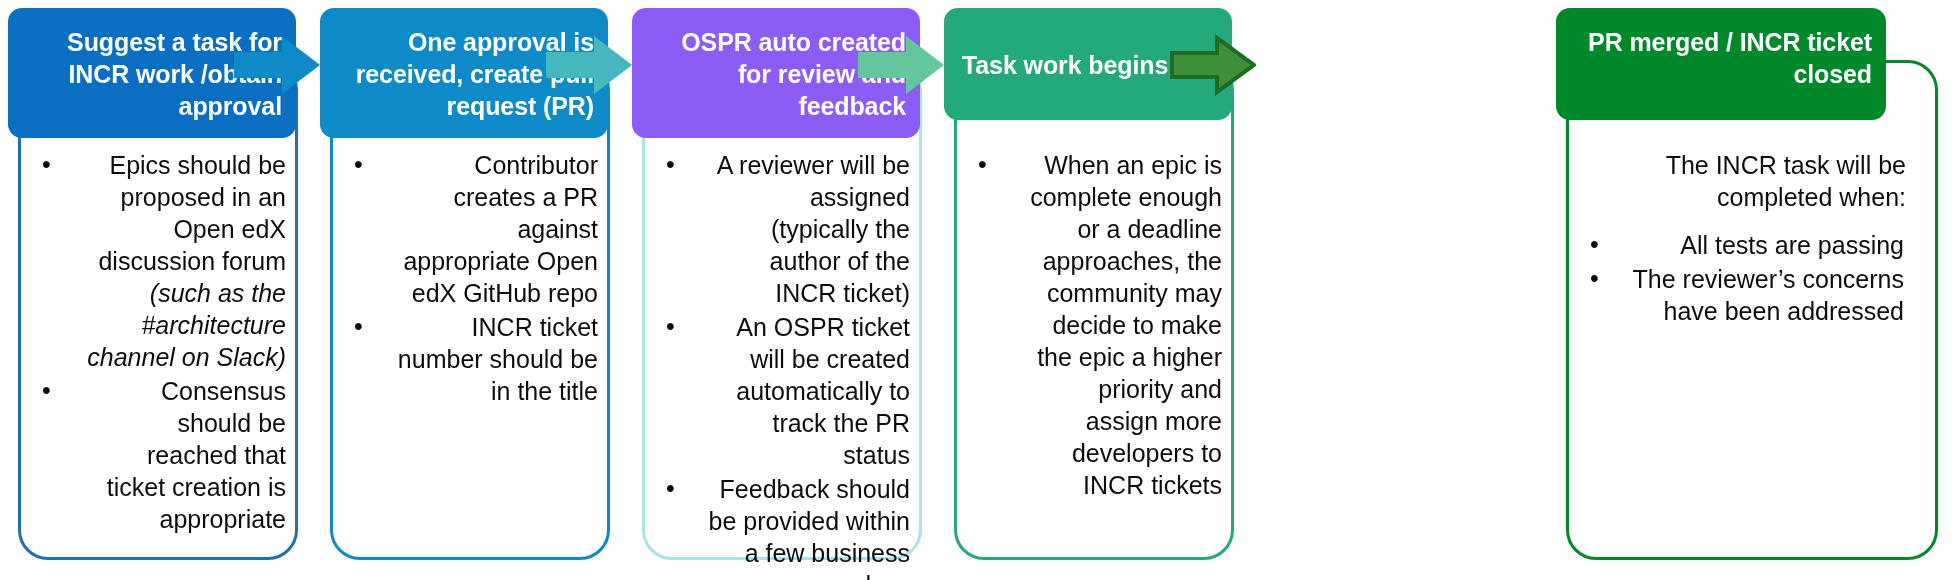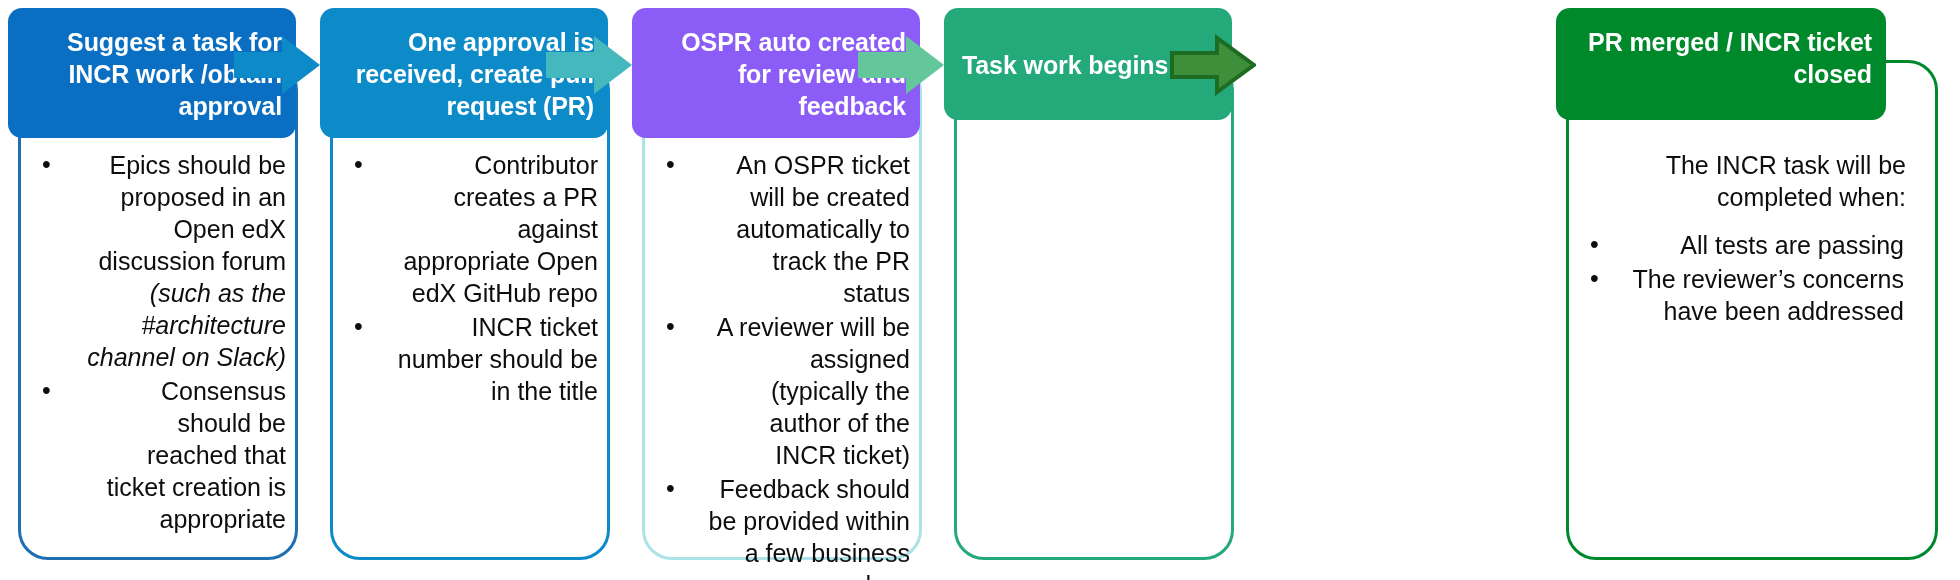--- a/index.html
+++ b/index.html
@@ -142,36 +142,41 @@
     <svg viewBox="0 0 86 62" xmlns="http://www.w3.org/2000/svg">
       <polygon points="0,18 48,18 48,2 86,31 48,60 48,44 0,44" fill="#45B8BE"></polygon>
     </svg>
   </div>
 
   <div class="column" style="left:632px;">
     <div class="card" style="border-color:#ABE3E6;"></div>
     <div class="header" style="background:#8b5cf6;">OSPR auto created for review and feedback</div>
     <div class="body-text">
       <ul class="bullets">
+        <li><span>A reviewer will be assigned (typically the author of the INCR ticket)</span></li>
         <li><span>An OSPR ticket will be created automatically to track the PR status</span></li>
-        <li><span>A reviewer will be assigned (typically the author of the INCR ticket)</span></li>
         <li><span>Feedback should be provided within a few business days</span></li>
       </ul>
     </div>
   </div>
 
   <div class="arrow" style="left:858px;">
     <svg viewBox="0 0 86 62" xmlns="http://www.w3.org/2000/svg">
       <polygon points="0,18 48,18 48,2 86,31 48,60 48,44 0,44" fill="#64C79B"></polygon>
     </svg>
   </div>
 
   <div class="column" style="left:944px;">
     <div class="card" style="border-color:#23A97A;"></div>
     <div class="header" style="background:#23A97A;min-height:112px;display:flex;align-items:center;">Task work begins</div>
+    <div class="body-text">
+      <ul class="bullets">
+        <li><span>When an epic is complete enough or a deadline approaches, the community may decide to make the epic a higher priority and assign more developers to INCR tickets</span></li>
+      </ul>
+    </div>
   </div>
 
   <div class="arrow" style="left:1170px;">
     <svg viewBox="0 0 86 62" xmlns="http://www.w3.org/2000/svg">
       <polygon points="2,19 47,19 47,4 84,31 47,58 47,43 2,43" fill="#3E8F3A" stroke="#1E6B22" stroke-width="4"></polygon>
     </svg>
   </div>
 
   <div class="column wide" style="left:1556px;">
     <div class="card" style="border-color:#00892B;"></div>

